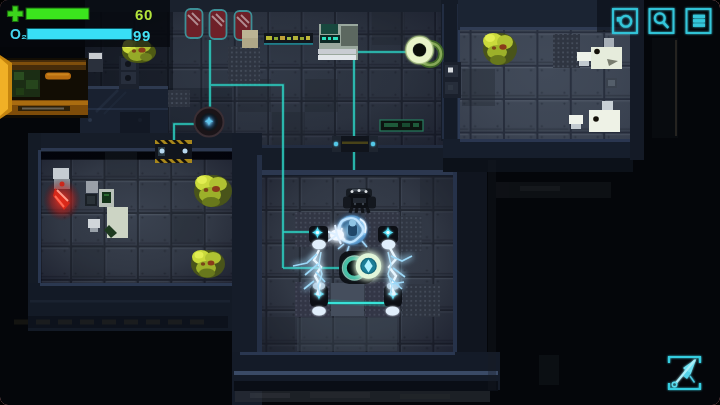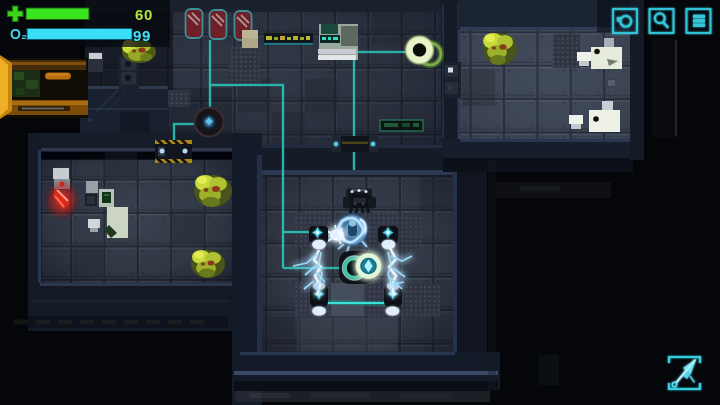--- a/index.html
+++ b/index.html
@@ -1,17 +1,17 @@
 <!DOCTYPE html>
 <html><head>
 <meta charset="utf-8">
 <style>
   html,body{margin:0;padding:0;background:#000;}
   #scene{position:relative;width:720px;height:405px;overflow:hidden;background:#fca5a5;
-         font-family:"Liberation Sans", sans-serif;}
+         font-family:"Liberation Sans", sans-serif;border-radius:8px;}
   svg{display:block;}
 </style>
 </head>
 <body>
 <div id="scene">
 <svg width="720" height="405" viewBox="0 0 720 405">
 <defs>
 
   <pattern id="tiles" width="33.4" height="33.4" patternUnits="userSpaceOnUse">
     <rect width="33.4" height="33.4" fill="#3a4250"></rect>

